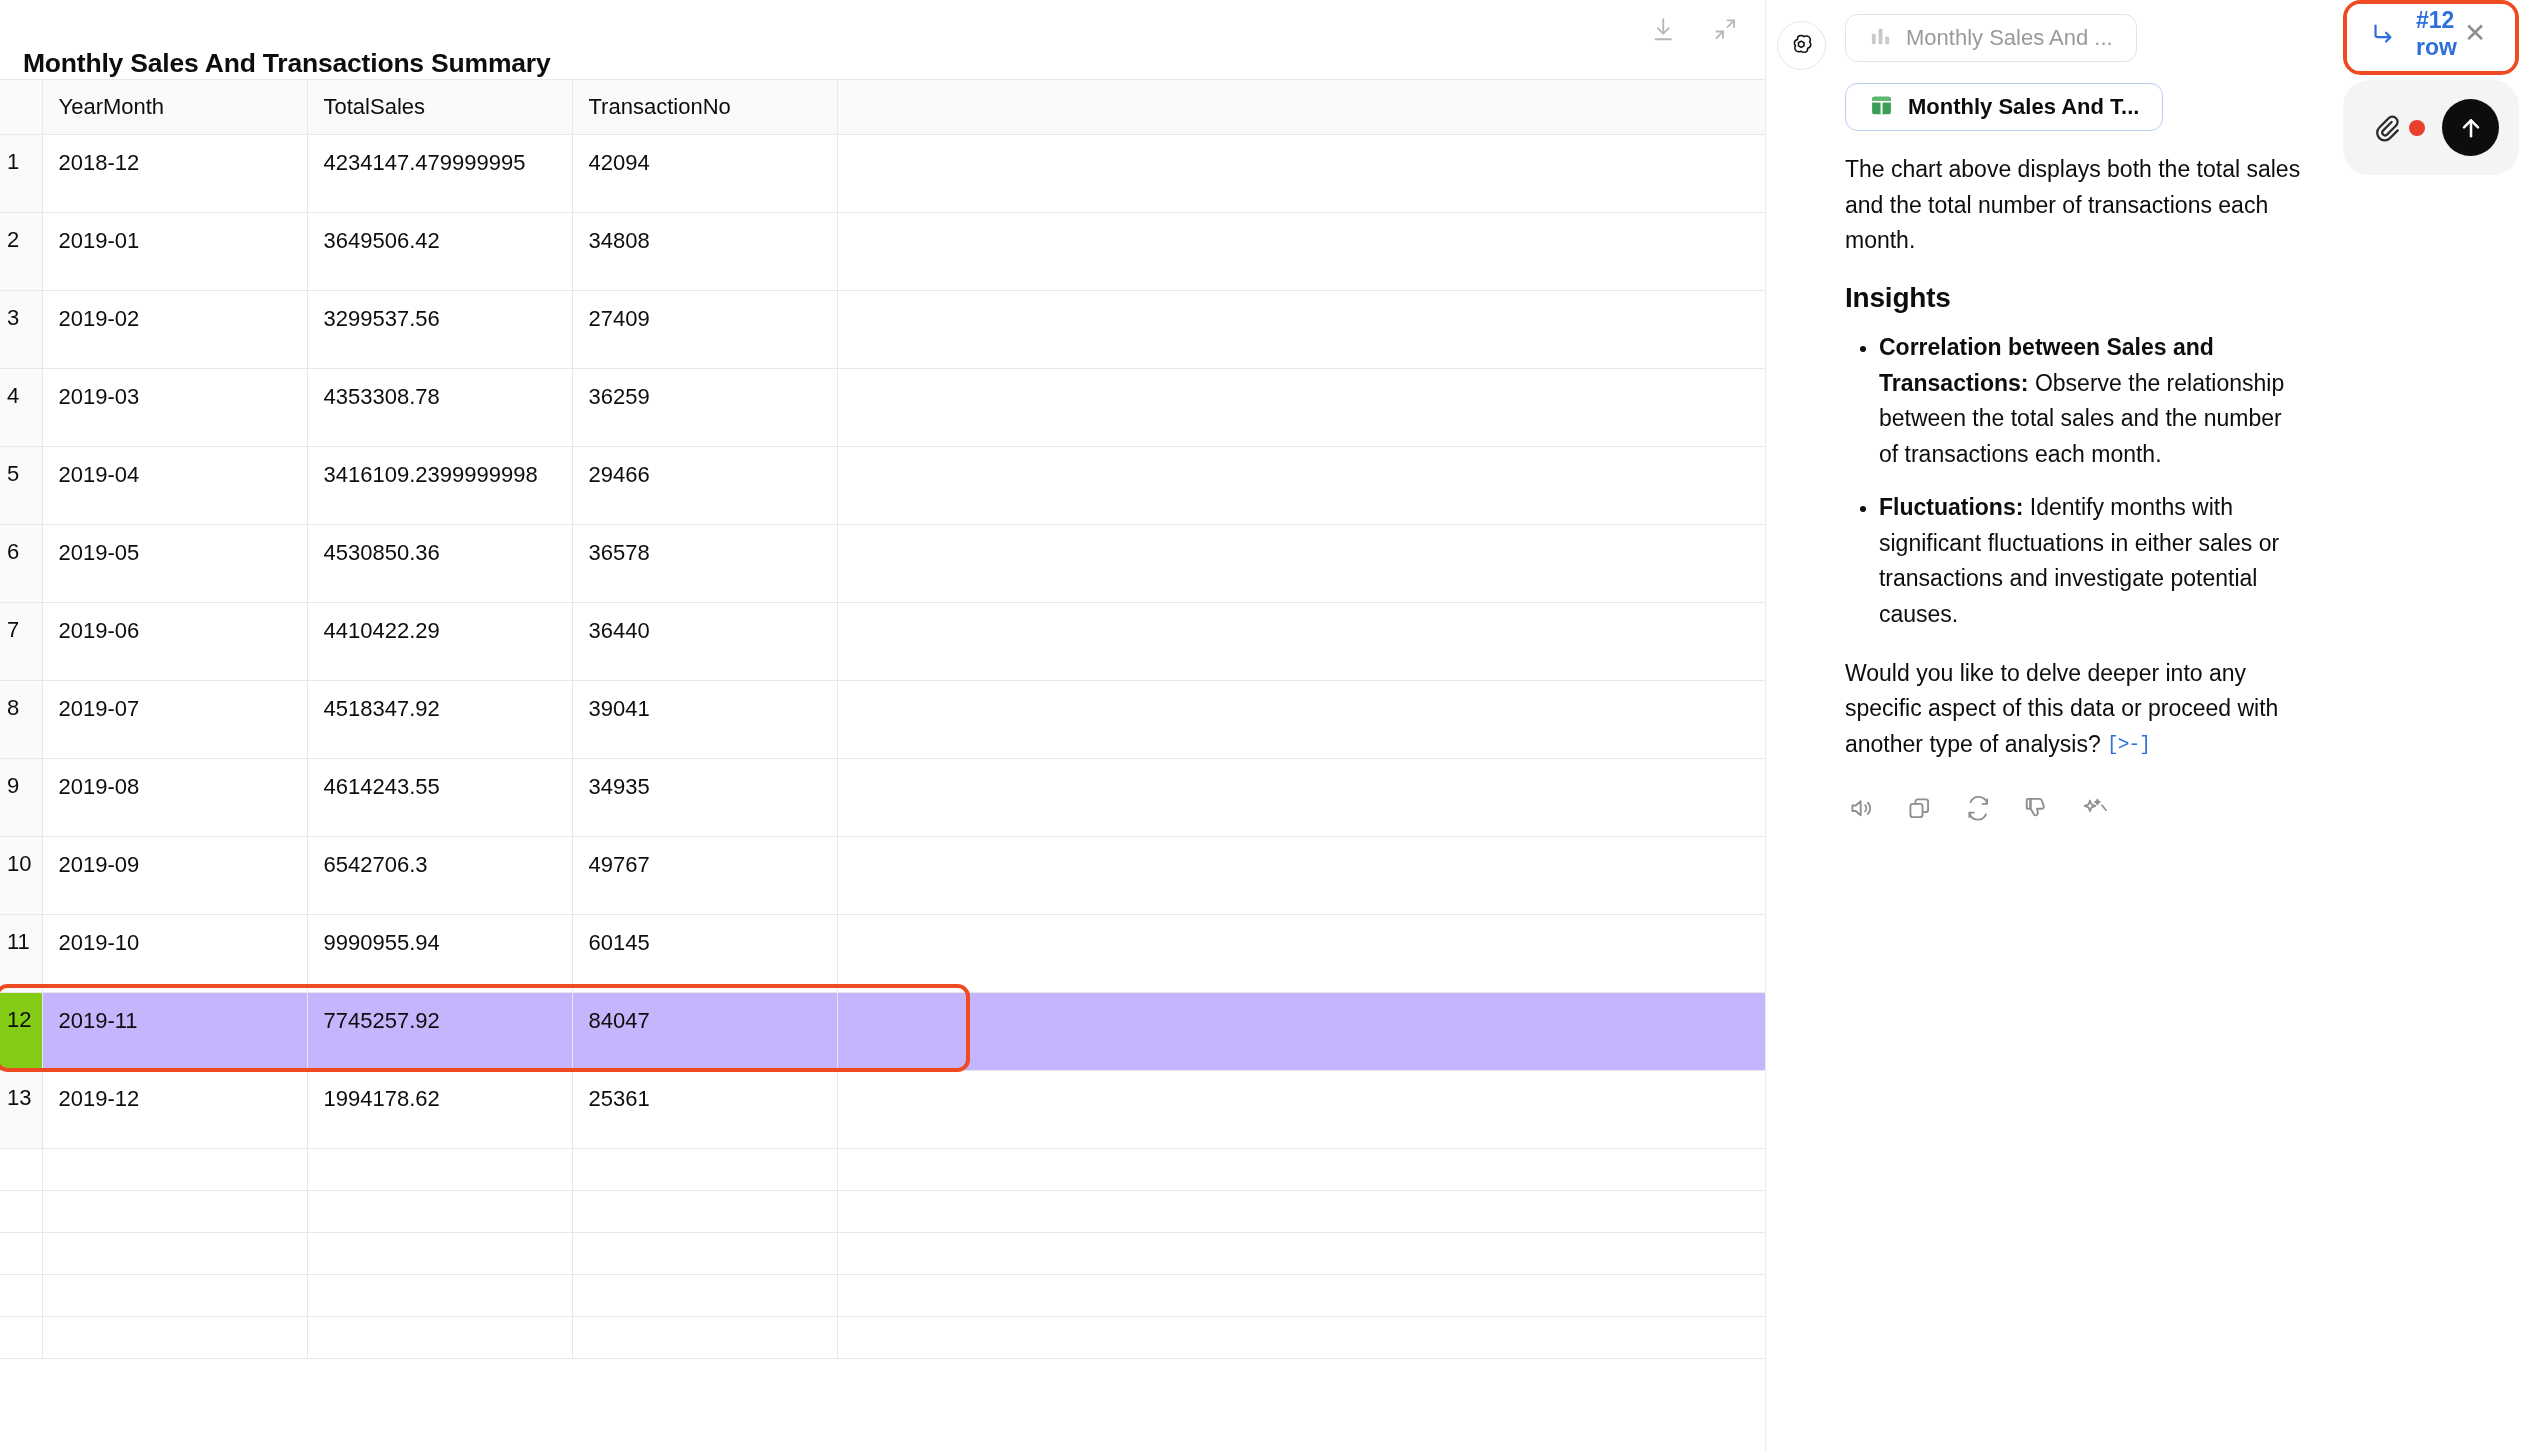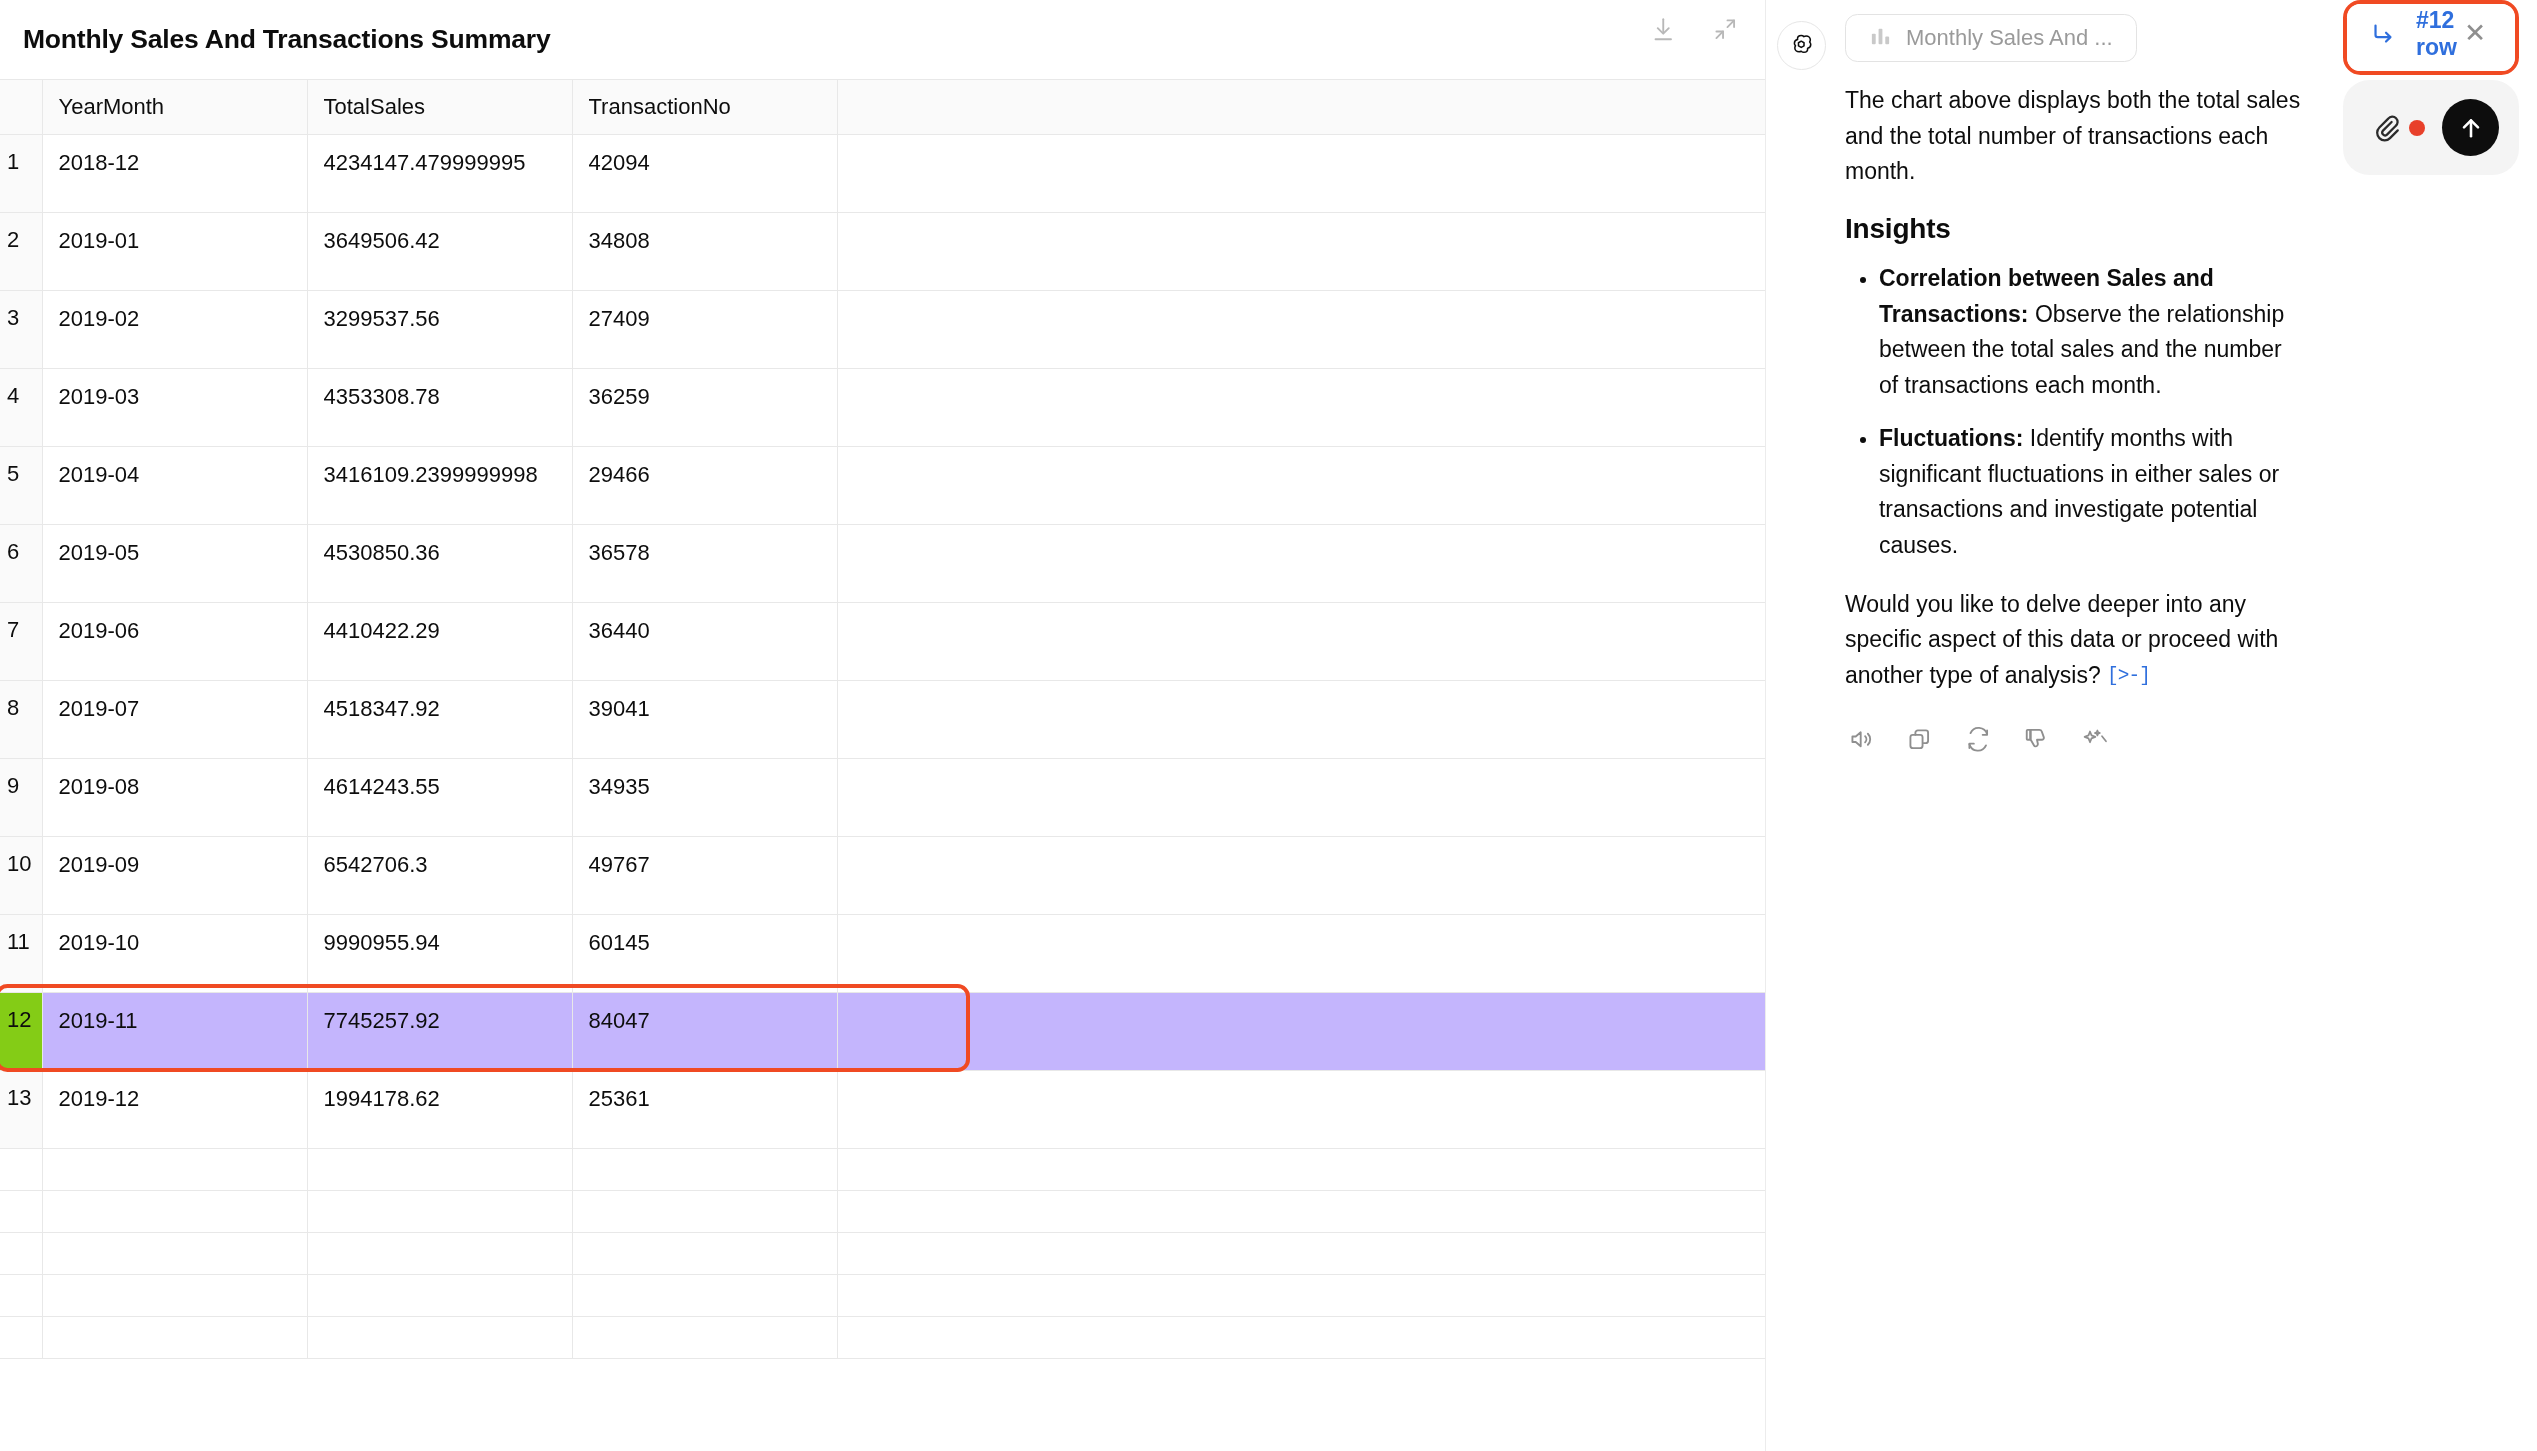--- a/index.html
+++ b/index.html
@@ -22,21 +22,21 @@
     width: 1766px;
     height: 1452px;
     position: relative;
     background: #ffffff;
     border-right: 1.8px solid #ececec;
     overflow: hidden;
   }
   .table-header-bar {
     height: 79px;
     display: flex;
-    align-items: center;
+    align-items: flex-end;
     padding: 0 26.5px 0 23px;
     position: relative;
   }
   .table-title {
     font-size: 26.5px;
     font-weight: 700;
     color: #0d0d0d;
     letter-spacing: -0.2px;
   }
   .header-actions {
@@ -595,20 +595,33 @@
                 <svg width="23" height="23" viewBox="0 0 24 24" fill="#c9c9c9">
                   <rect x="3" y="9" width="4" height="11" rx="1"></rect>
                   <rect x="10" y="4" width="4" height="16" rx="1"></rect>
                   <rect x="17" y="12" width="4" height="8" rx="1"></rect>
                 </svg>
               </span>
               <span class="chip-label">Monthly Sales And ...</span>
             </div>
           </div>
 
+          <div>
+            <div class="attach-chip sel">
+              <span>
+                <svg width="25" height="25" viewBox="0 0 24 24">
+                  <rect x="3" y="3.5" width="18" height="17" rx="2.5" fill="#3d9e56"></rect>
+                  <rect x="3" y="3.5" width="18" height="4.6" rx="2" fill="#5bb871"></rect>
+                  <rect x="11.1" y="8.6" width="1.9" height="12" fill="#ffffff"></rect>
+                  <rect x="3" y="7.6" width="18" height="1.6" fill="#ffffff"></rect>
+                </svg>
+              </span>
+              <span class="chip-label">Monthly Sales And T...</span>
+            </div>
+          </div>
 
           <p class="para">The chart above displays both the total sales and the total number of transactions each month.</p>
 
           <h3 class="insights-h">Insights</h3>
 
           <ul class="insights" id="insightsList">
               <li><b>Correlation between Sales and Transactions:</b><span> Observe the relationship between the total sales and the number of transactions each month.</span></li>
               <li><b>Fluctuations:</b><span> Identify months with significant fluctuations in either sales or transactions and investigate potential causes.</span></li>
             </ul>
 

